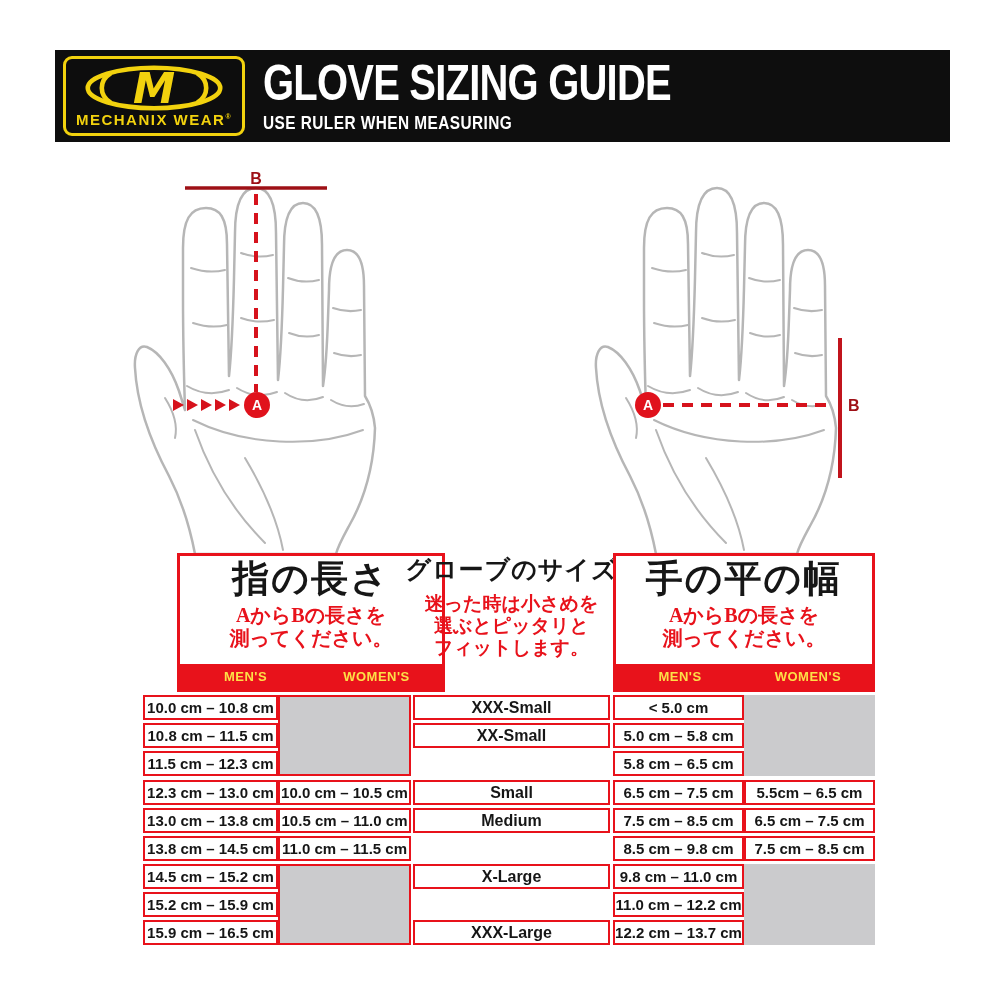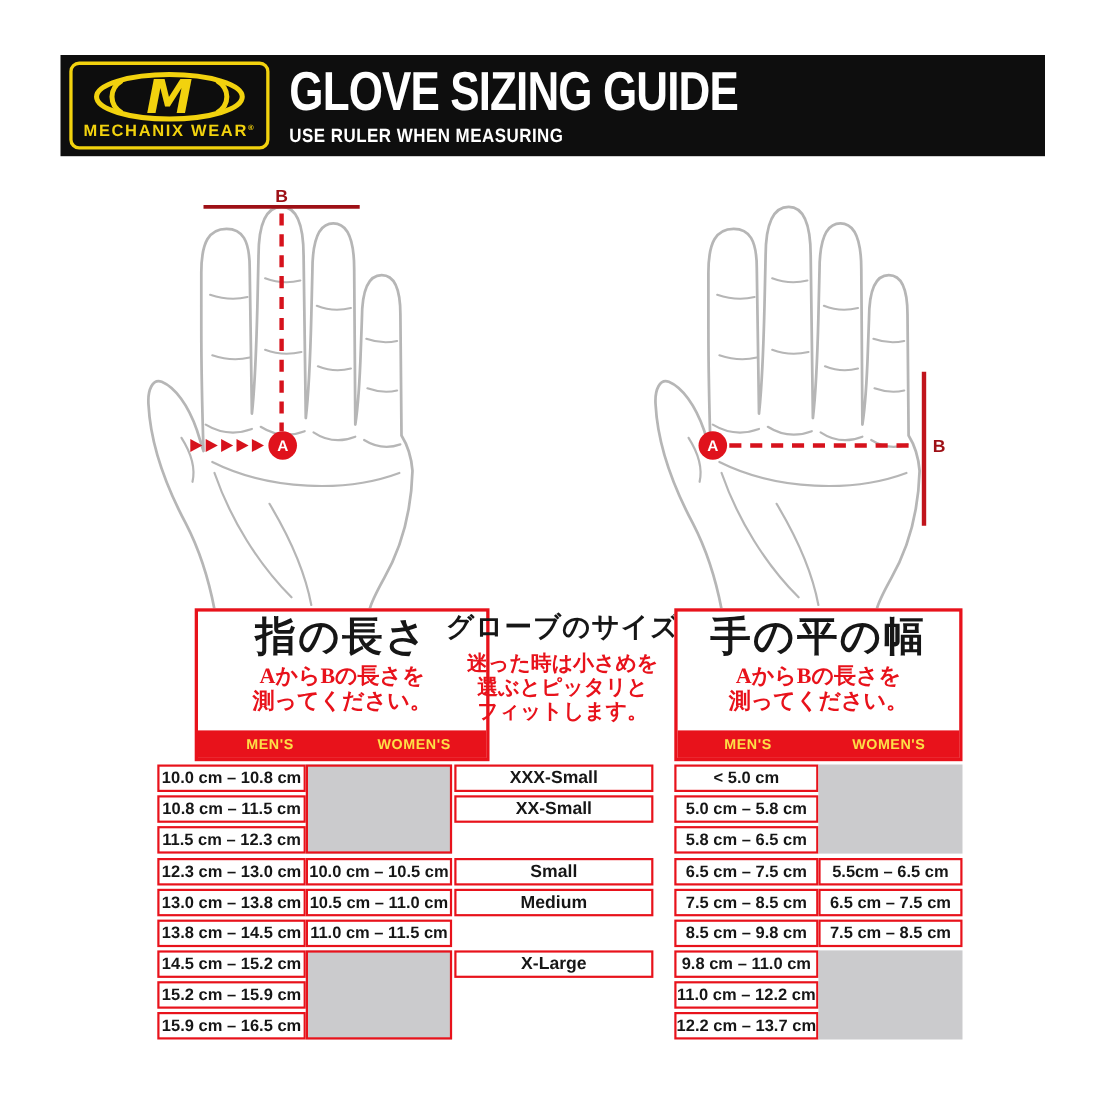--- a/index.html
+++ b/index.html
@@ -49,21 +49,21 @@
   
   #size-head{position:absolute;left:405px;top:556px;width:213px;text-align:center;}
   #size-head .jtitle{font-size:25px;letter-spacing:1px;margin-top:0;}
   #size-head .jnote{font-size:19px;line-height:22px;margin-top:9px;}
   
   .cell{position:absolute;box-sizing:border-box;height:25px;background:#fff;
     border:2px solid var(--red);display:flex;align-items:center;justify-content:center;
     font-weight:700;font-size:15px;color:var(--ink);white-space:nowrap;}
   .lm{left:143px;width:135px;}
   .lw{left:278px;width:133px;}
-  .mid{left:413px;width:181px;font-size:16px;}
+  .mid{left:413px;width:197px;font-size:16px;}
   .rm{left:613px;width:131px;}
   .rw{left:744px;width:131px;}
   .r0{top:695px}.r1{top:723px}.r2{top:751px}.r3{top:780px}.r4{top:808px}
   .r5{top:836px}.r6{top:864px}.r7{top:892px}.r8{top:920px}
   .grayblock{position:absolute;box-sizing:border-box;background:var(--gray);}
   .gb-left{left:278px;width:133px;border:2px solid var(--red);}
   .gb-right{left:744px;width:131px;}
   .gb-top{top:695px;height:81px;}
   .gb-bottom{top:864px;height:81px;}
 </style>
@@ -210,20 +210,21 @@
   <div class="cell lw r3">10.0 cm – 10.5 cm</div>
   <div class="cell lw r4">10.5 cm – 11.0 cm</div>
   <div class="cell lw r5">11.0 cm – 11.5 cm</div>
   <div class="grayblock gb-left gb-bottom"></div>
 
   <div class="cell mid r0">XXX-Small</div>
   <div class="cell mid r1">XX-Small</div>
   <div class="cell mid r3">Small</div>
   <div class="cell mid r4">Medium</div>
   <div class="cell mid r6">X-Large</div>
+  <div class="cell mid r8">XXX-Large</div>
 
   <div class="cell rm r0">&lt; 5.0 cm</div>
   <div class="cell rm r1">5.0 cm – 5.8 cm</div>
   <div class="cell rm r2">5.8 cm – 6.5 cm</div>
   <div class="cell rm r3">6.5 cm – 7.5 cm</div>
   <div class="cell rm r4">7.5 cm – 8.5 cm</div>
   <div class="cell rm r5">8.5 cm – 9.8 cm</div>
   <div class="cell rm r6">9.8 cm – 11.0 cm</div>
   <div class="cell rm r7">11.0 cm – 12.2 cm</div>
   <div class="cell rm r8">12.2 cm – 13.7 cm</div>

